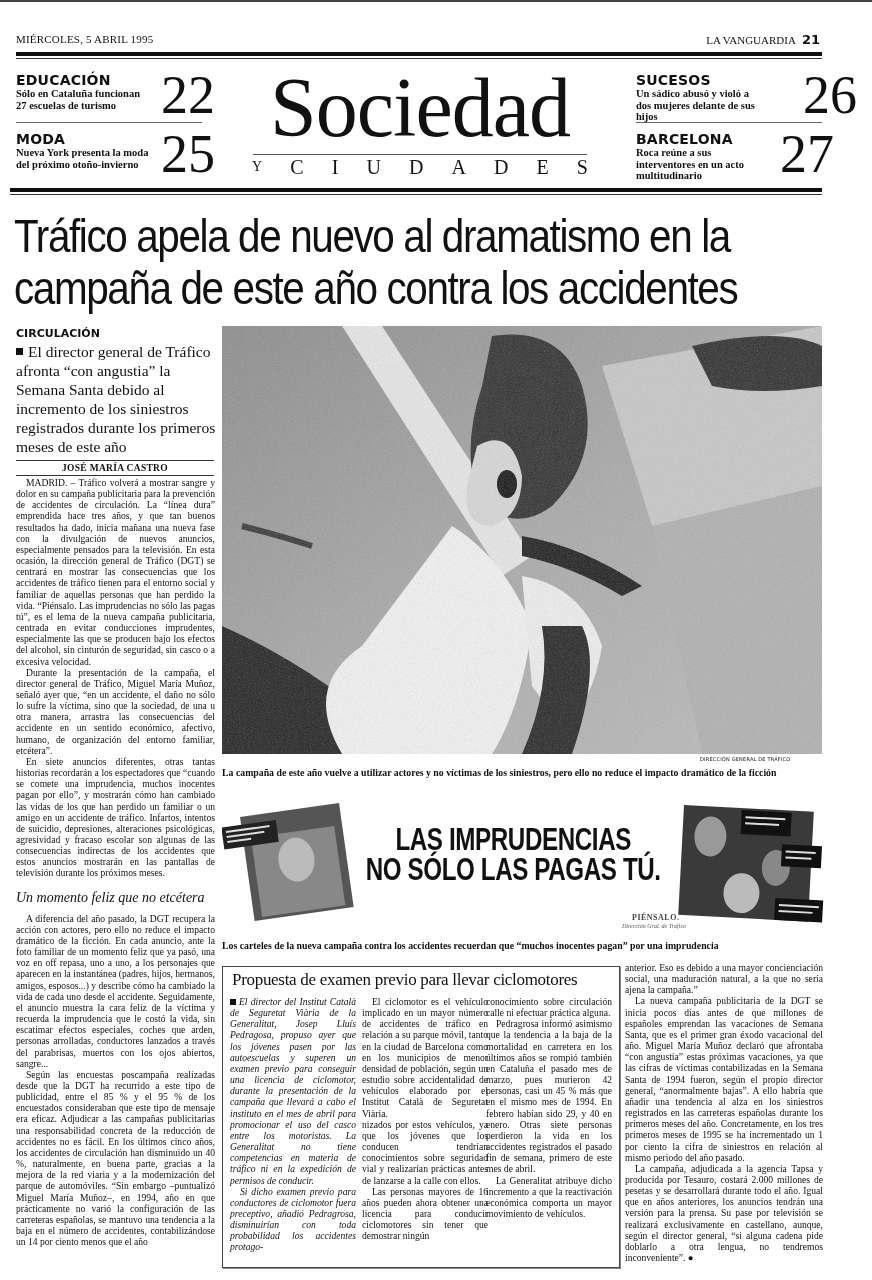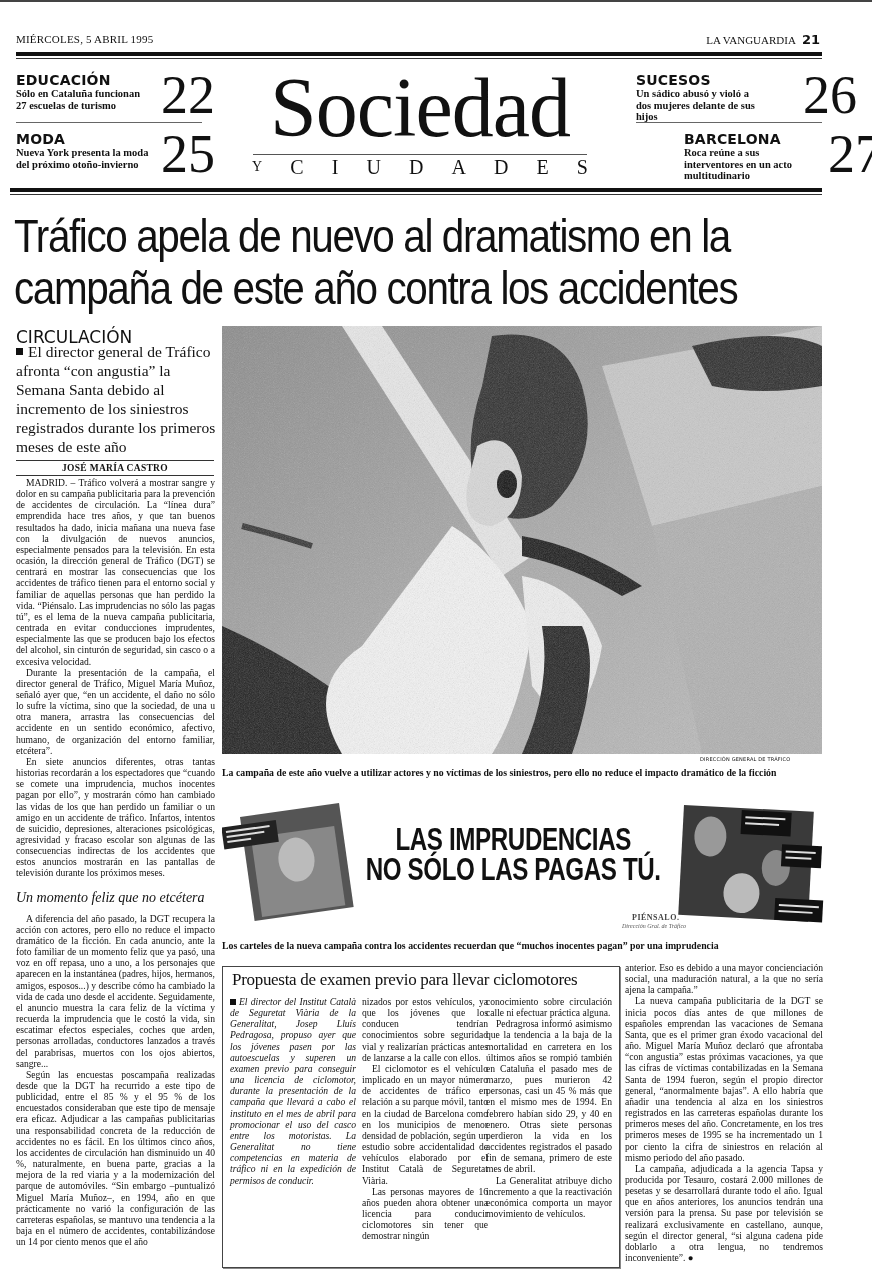--- a/index.html
+++ b/index.html
@@ -11,21 +11,21 @@
   .pubname{right:52px;top:32px;font-size:11px;}
   .pubname .pg{font-family:"DejaVu Sans","Liberation Sans",sans-serif;font-weight:bold;font-size:13px;margin-left:6px;}
   .rule-thick{height:4px;background:#111;}
   .rule-thin{height:1px;background:#333;}
   .sec-title{font-family:"DejaVu Sans","Liberation Sans",sans-serif;font-weight:bold;font-size:14px;letter-spacing:0.2px;}
   .sec-desc{font-size:10.5px;font-weight:bold;line-height:11.5px;}
   .sec-num{font-size:54px;line-height:42px;font-weight:normal;}
   .masthead{left:250px;top:66px;width:340px;text-align:center;font-size:84px;line-height:84px;letter-spacing:-1px;}
   .subhead{left:250px;top:154px;width:340px;height:26px;display:flex;justify-content:space-between;font-size:20px;line-height:26px;padding:0 2px;}
   .headline{left:14px;top:210px;width:850px;font-family:"Liberation Sans","DejaVu Sans",sans-serif;font-stretch:condensed;font-size:47px;line-height:52px;letter-spacing:-1.6px;transform:scaleX(0.86);transform-origin:left top;width:990px;}
-  .kicker{left:16px;top:327px;font-family:"DejaVu Sans","Liberation Sans",sans-serif;font-weight:normal;font-size:17px;}
+  .kicker{left:16px;top:327px;font-family:"DejaVu Sans","Liberation Sans",sans-serif;font-weight:bold;font-size:11px;}
   .deck{left:16px;top:342px;width:200px;font-size:15.5px;line-height:19px;}
   .deck .sq{display:inline-block;width:7px;height:7px;background:#111;margin-right:5px;vertical-align:2px;}
   .byline{left:16px;top:460px;width:198px;text-align:center;font-size:9.5px;font-weight:bold;border-top:1px solid #333;border-bottom:1px solid #333;padding:2px 0;letter-spacing:0.3px;}
   .body{font-size:9.6px;line-height:11.15px;text-align:justify;hyphens:auto;}
   .body p{text-indent:10px;}
   .col1{left:16px;top:477px;width:199px;}
   .subhed{font-style:italic;font-size:14px;line-height:18px;margin:10px 0 6px 0;text-indent:0!important;}
   .photo{left:222px;top:326px;width:600px;height:428px;overflow:hidden;background:#9a9a9a;}
   .credit{left:700px;top:756px;font-family:"DejaVu Sans",sans-serif;font-size:5px;letter-spacing:0.2px;}
   .caption{font-weight:bold;font-size:9.8px;line-height:12px;}
@@ -76,21 +76,21 @@
   <span>E</span>
   <span>S</span>
 </div>
 
 <div class="abs" style="left:636px;top:72px;width:186px;">
   <div class="sec-title">SUCESOS</div>
   <div class="sec-desc" style="width:128px;">Un sádico abusó y violó a dos mujeres delante de sus hijos</div>
   <div class="abs sec-num" style="left:144px;top:2px;margin-left:23px;">26</div>
 </div>
 <div class="abs rule-thin" style="left:636px;top:122px;width:186px;background:#666;"></div>
-<div class="abs" style="left:636px;top:131px;width:186px;margin-left:48px;">
+<div class="abs" style="left:636px;top:131px;width:186px;">
   <div class="sec-title">BARCELONA</div>
   <div class="sec-desc" style="width:132px;">Roca reúne a sus interventores en un acto multitudinario</div>
   <div class="abs sec-num" style="left:144px;top:2px;">27</div>
 </div>
 
 <div class="abs rule-thick" style="left:10px;top:188px;width:812px;"></div>
 <div class="abs rule-thin" style="left:10px;top:194px;width:812px;"></div>
 
 <div class="abs headline">Tráfico apela de nuevo al dramatismo en la campaña de este año contra los accidentes</div>
 
@@ -177,24 +177,25 @@
   <div>NO SÓLO LAS PAGAS TÚ.</div>
 </div>
 <div class="abs piensalo">PIÉNSALO.</div>
 <div class="abs piensalo2">Dirección Gral. de Tráfico</div>
 <div class="abs caption cap2">Los carteles de la nueva campaña contra los accidentes recuerdan que “muchos inocentes pagan” por una imprudencia</div>
 
 <div class="abs box"></div>
 <div class="abs boxtitle">Propuesta de examen previo para llevar ciclomotores</div>
 <div class="abs body bcol bc1">
   <p style="text-indent:0"><span style="display:inline-block;width:6px;height:6px;background:#111;margin-right:3px;"></span><span>El director del Institut Català de Seguretat Viària de la Generalitat, Josep Lluís Pedragosa, propuso ayer que los jóvenes pasen por las autoescuelas y superen un examen previo para conseguir una licencia de ciclomotor, durante la presentación de la campaña que llevará a cabo el instituto en el mes de abril para promocionar el uso del casco entre los motoristas. La Generalitat no tiene competencias en materia de tráfico ni en la expedición de permisos de conducir.</span></p>
+  <p>Si dicho examen previo para conductores de ciclomotor fuera preceptivo, añadió Pedragrosa, disminuirían con toda probabilidad los accidentes protago-</p>
 </div>
 <div class="abs body bcol bc2">
+  <p>El ciclomotor es el vehículo implicado en un mayor número de accidentes de tráfico en relación a su parque móvil, tanto en la ciudad de Barcelona como en los municipios de menor densidad de población, según un estudio sobre accidentalidad de vehículos elaborado por el Institut Català de Seguretat Viària.</p>
   <p style="text-indent:0">nizados por estos vehículos, ya que los jóvenes que los conducen tendrían conocimientos sobre seguridad vial y realizarían prácticas antes de lanzarse a la calle con ellos.</p>
-  <p>El ciclomotor es el vehículo implicado en un mayor número de accidentes de tráfico en relación a su parque móvil, tanto en la ciudad de Barcelona como en los municipios de menor densidad de población, según un estudio sobre accidentalidad de vehículos elaborado por el Institut Català de Seguretat Viària.</p>
   <p>Las personas mayores de 16 años pueden ahora obtener una licencia para conducir ciclomotores sin tener que demostrar ningún</p>
 </div>
 <div class="abs body bcol bc3">
   <p style="text-indent:0">conocimiento sobre circulación calle ni efectuar práctica alguna.</p>
   <p>Pedragrosa informó asimismo que la tendencia a la baja de la mortalidad en carretera en los últimos años se rompió también en Cataluña el pasado mes de marzo, pues murieron 42 personas, casi un 45 % más que en el mismo mes de 1994. En febrero habían sido 29, y 40 en enero. Otras siete personas perdieron la vida en los accidentes registrados el pasado fin de semana, primero de este mes de abril.</p>
   <p>La Generalitat atribuye dicho incremento a que la reactivación económica comporta un mayor movimiento de vehículos.</p>
 </div>
 
 <div class="abs body col4">
   <p style="text-indent:0">anterior. Eso es debido a una mayor concienciación social, una maduración natural, a la que no sería ajena la campaña.”</p>

